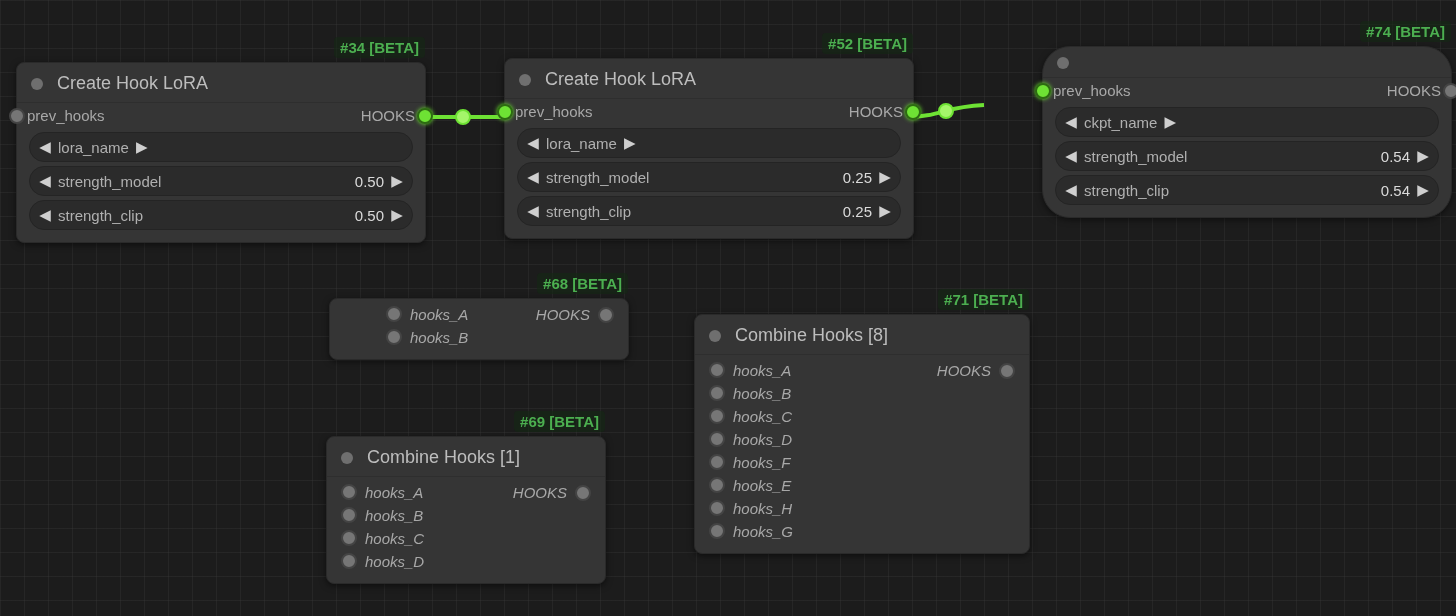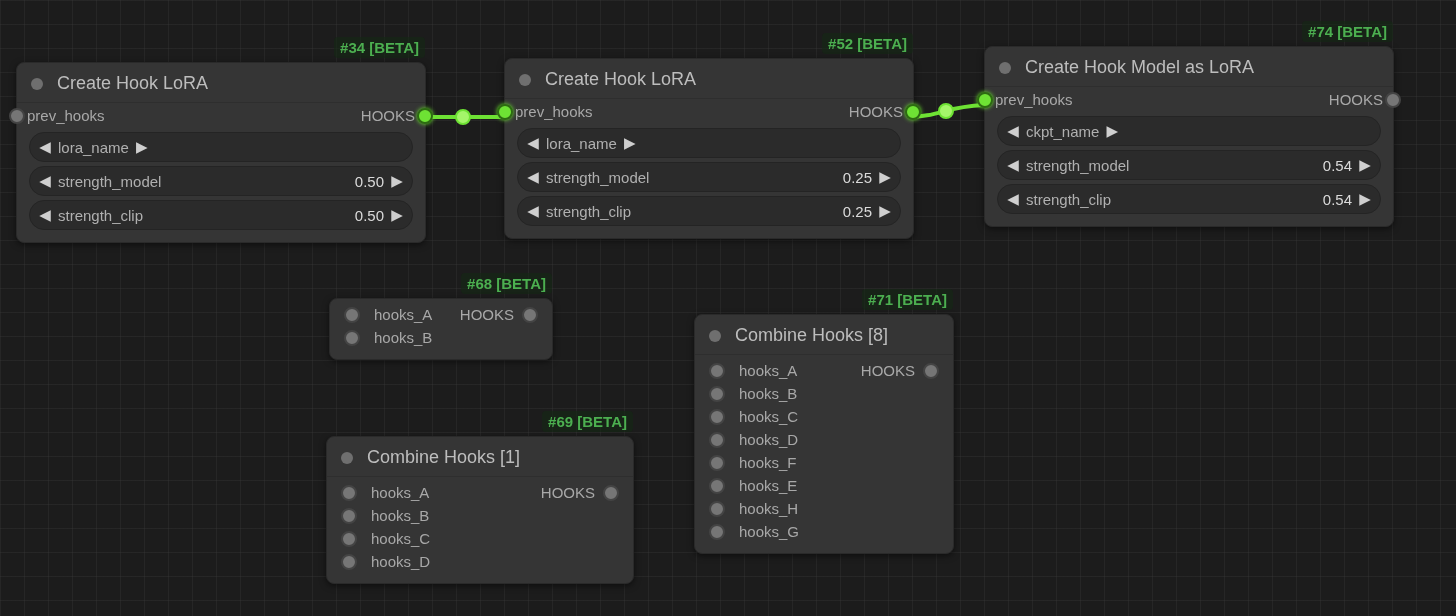--- a/index.html
+++ b/index.html
@@ -79,21 +79,21 @@
     padding: 0 8px;
     color:#bdbdbd;
     font-size:15px;
   }
   .chev { width:14px; text-align:center; color:#cfcfcf; user-select:none; cursor:pointer;}
   .w-label { flex: 0 0 auto; padding: 0 6px; color:#b0b0b0; white-space:nowrap;}
   .w-value { flex:1; text-align:right; padding:0 6px; color:#dadada; white-space:nowrap; overflow:hidden; text-overflow:ellipsis;}
   .w-value.left { text-align:left; }
 
   .input-list { padding: 4px 0 10px 0;}
-  .input-item { display:flex; align-items:center; gap:14px; padding:3px 14px; position:relative;}
+  .input-item { display:flex; gap:8px; padding:3px 14px; position:relative;font-style:italic;}
   .input-item .port { position:static; }
   .single-out { position:absolute; right:14px; display:flex; align-items:center; gap:8px;}
   .single-out .port { position:static;}
 </style>
 </head>
 <body>
 
 <svg class="wires">
   <path d="M 418 117 C 460 117, 460 117, 504 117" stroke="#6ee234" stroke-width="4" fill="none"></path>
   <circle cx="463" cy="117" r="7" fill="#a4f56a" stroke="#6ee234" stroke-width="2"></circle>
@@ -164,25 +164,24 @@
     <span class="chev">▶</span>
   </div>
   <div class="widget" style="margin-bottom:12px;">
     <span class="chev">◀</span>
     <span class="w-label">strength_clip</span>
     <span class="w-value">0.25</span>
     <span class="chev">▶</span>
   </div>
 </div>
 
-<div class="node" style="left:984px; top:46px; width:410px;">
+<div class="node" style="left:1042px; top:46px; width:410px;border-radius:28px;">
   <div class="node-tag">#74 [BETA]</div>
   <div class="node-header">
     <div class="header-dot"></div>
-    <div class="node-title">Create Hook Model as LoRA</div>
   </div>
   <div class="io-row">
     <div class="port in connected"></div>
     <div class="io-left">
         <span class="io-label">prev_hooks</span>
       </div>
     <div class="io-right">
         <span class="io-label">HOOKS</span>
       </div>
     <div class="port out type-hooks"></div>
@@ -199,39 +198,39 @@
     <span class="chev">▶</span>
   </div>
   <div class="widget" style="margin-bottom:12px;">
     <span class="chev">◀</span>
     <span class="w-label">strength_clip</span>
     <span class="w-value">0.54</span>
     <span class="chev">▶</span>
   </div>
 </div>
 
-<div class="node" style="left:329px; top:298px; width:224px;">
+<div class="node" style="left:329px; top:298px; width:300px;padding-left:42px;">
   <div class="node-tag">#68 [BETA]</div>
   <div class="input-list">
     <div class="input-item">
       <div class="port type-hooks"></div>
       <span class="io-label">hooks_A</span>
       <div class="single-out">
         <span class="io-label">HOOKS</span>
         <div class="port type-hooks"></div>
       </div>
     </div>
     <div class="input-item">
       <div class="port type-hooks"></div>
       <span class="io-label">hooks_B</span>
     </div>
   </div>
 </div>
 
-<div class="node" style="left:326px; top:436px; width:308px;">
+<div class="node" style="left:326px; top:436px; width:280px;">
   <div class="node-tag">#69 [BETA]</div>
   <div class="node-header">
     <div class="header-dot"></div>
     <div class="node-title">Combine Hooks [1]</div>
   </div>
   <div class="input-list">
     <div class="input-item">
       <div class="port type-hooks"></div>
       <span class="io-label">hooks_A</span>
       <div class="single-out">
@@ -247,21 +246,21 @@
       <div class="port type-hooks"></div>
       <span class="io-label">hooks_C</span>
     </div>
     <div class="input-item">
       <div class="port type-hooks"></div>
       <span class="io-label">hooks_D</span>
     </div>
   </div>
 </div>
 
-<div class="node" style="left:694px; top:314px; width:260px;">
+<div class="node" style="left:694px; top:314px; width:336px;">
   <div class="node-tag">#71 [BETA]</div>
   <div class="node-header">
     <div class="header-dot"></div>
     <div class="node-title">Combine Hooks [8]</div>
   </div>
   <div class="input-list">
     <div class="input-item">
       <div class="port type-hooks"></div>
       <span class="io-label">hooks_A</span>
       <div class="single-out">

